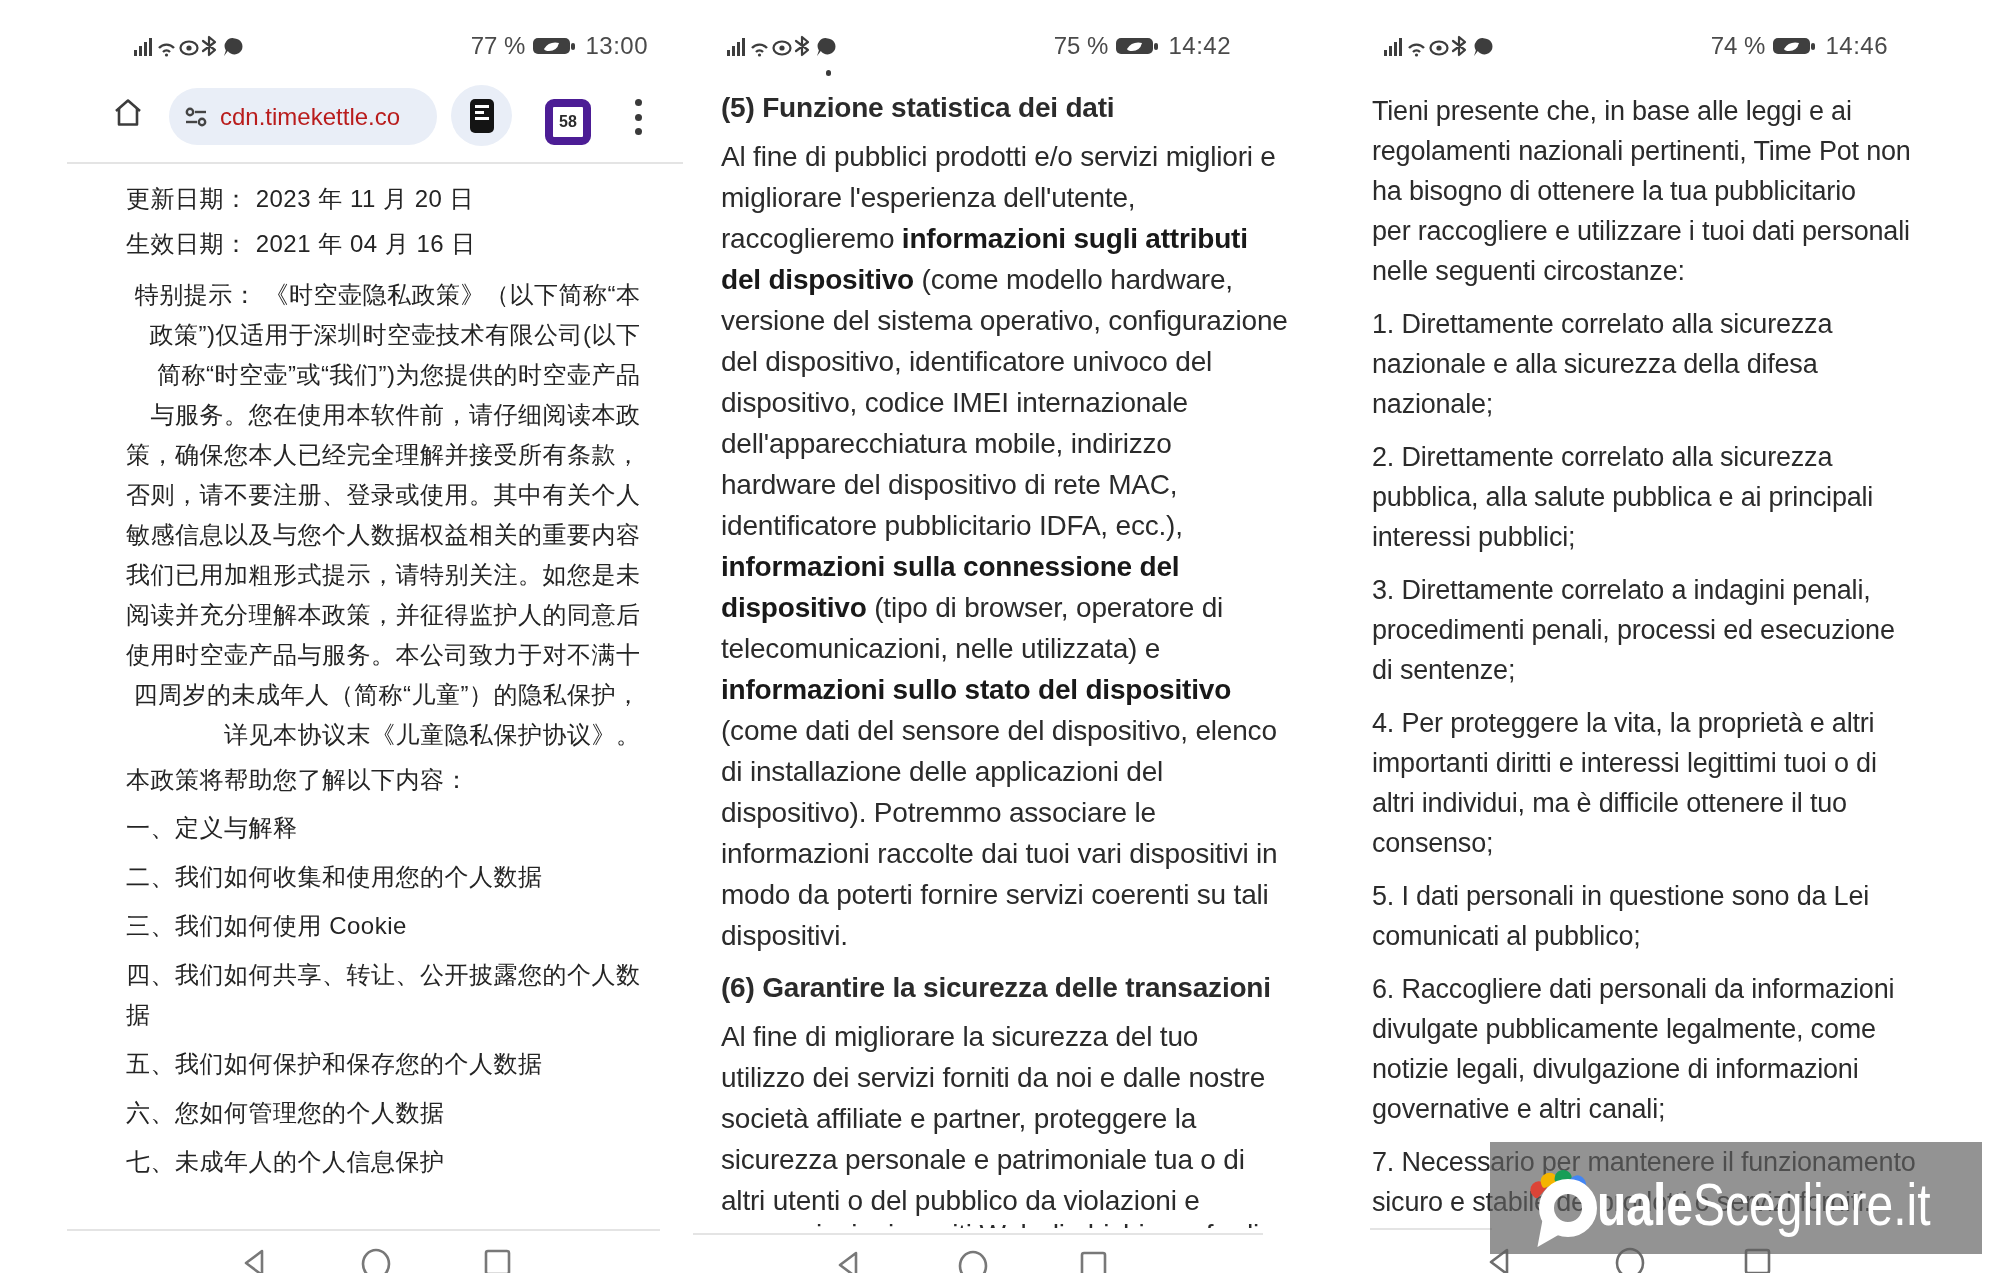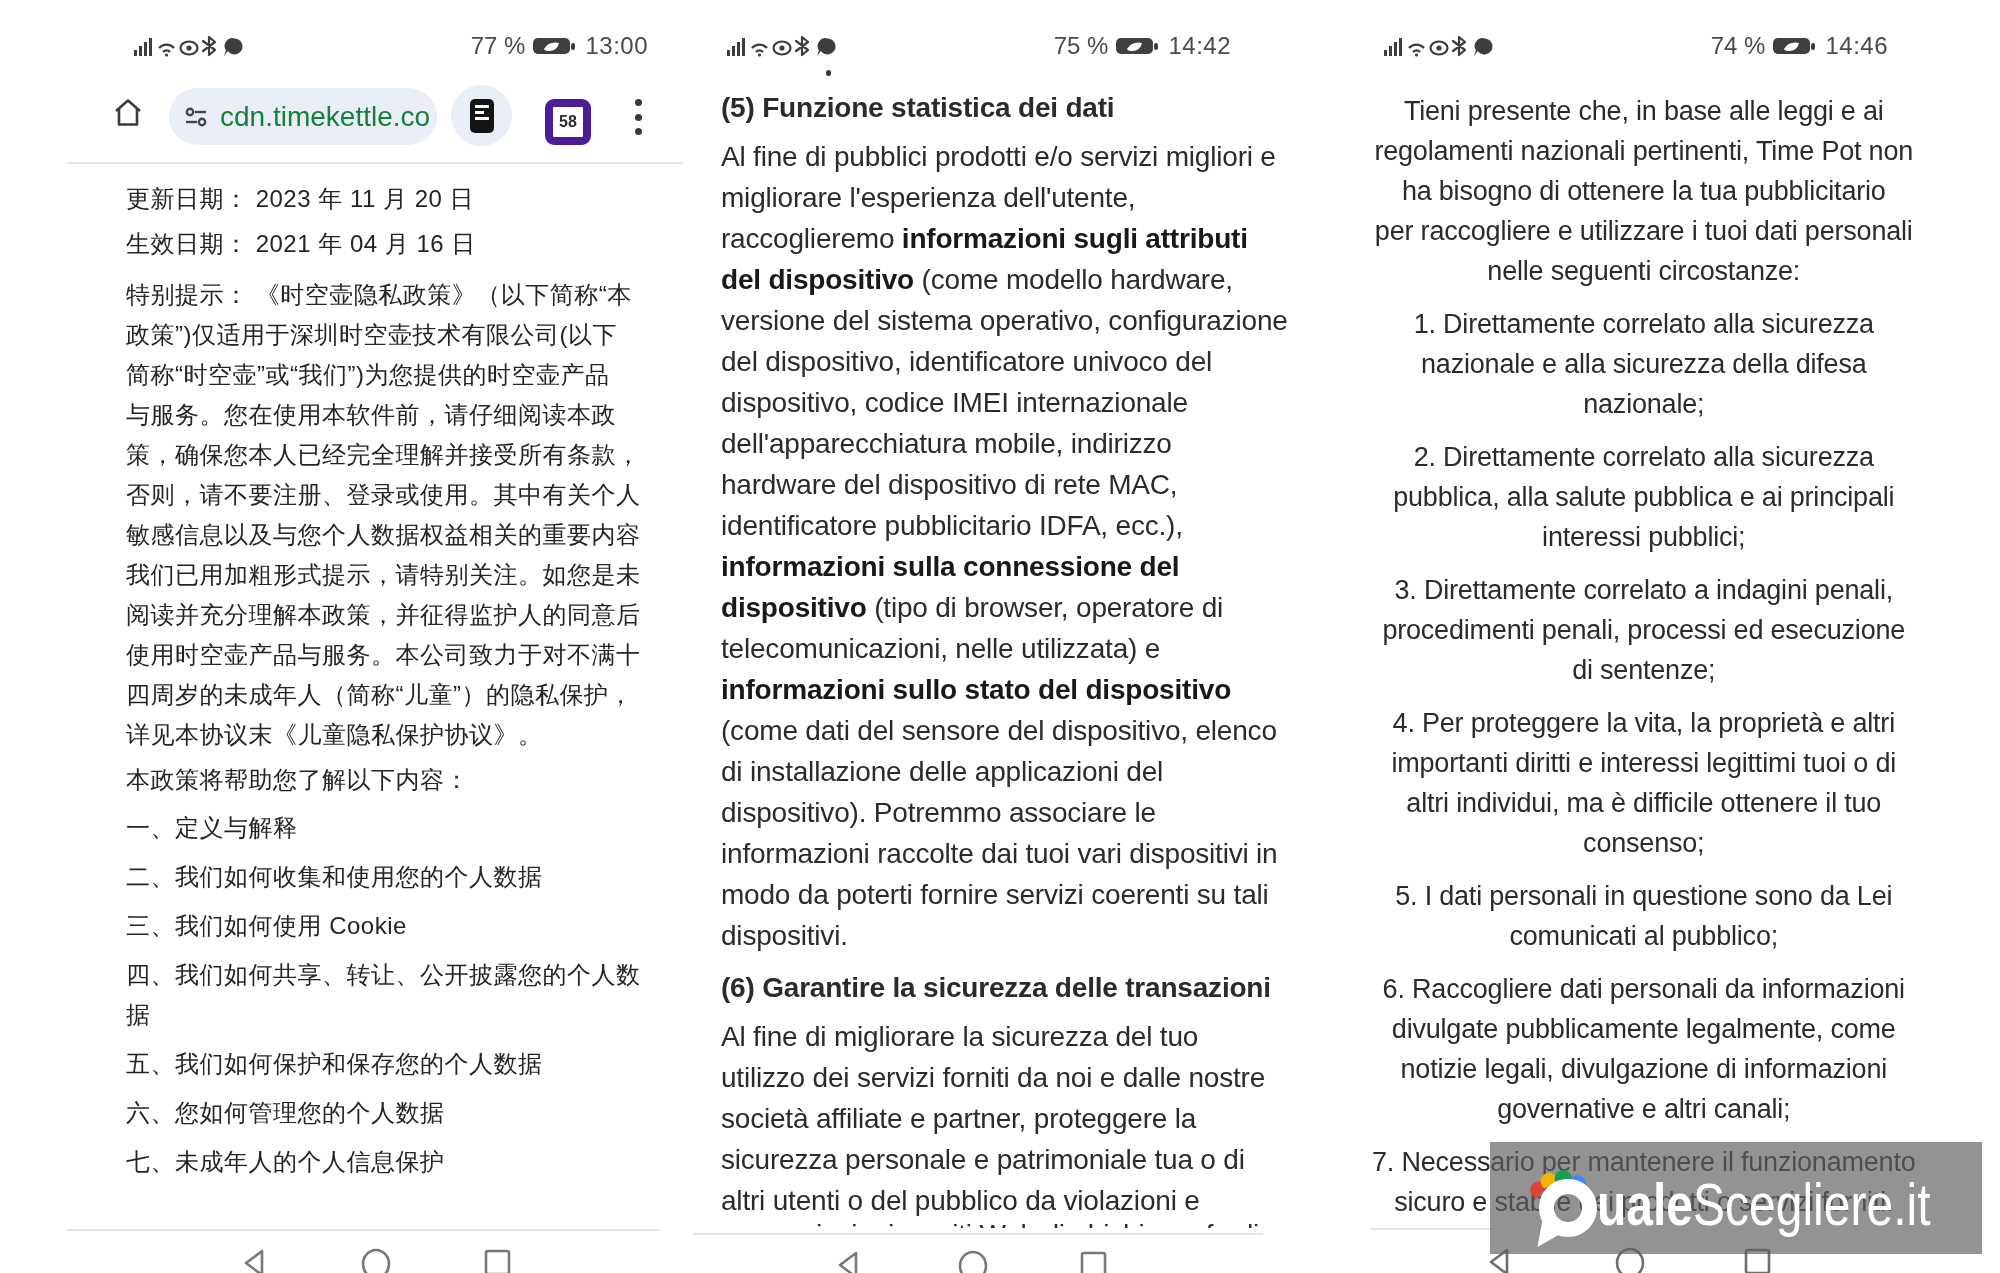--- a/index.html
+++ b/index.html
@@ -18,21 +18,21 @@
   #p3 .status{padding-left:51px;padding-right:112px;}
   .status-right{display:flex;align-items:center;gap:7px;}
   .pct,.clock{font-size:24px;color:#4a4a4a;}
   .clock{letter-spacing:.5px;}
 
   
   .toolbar{position:absolute;top:58px;left:0;width:683px;height:70px;}
   .home-btn{position:absolute;left:110px;top:14px;width:36px;height:36px;}
   .url-pill{position:absolute;left:169px;top:7px;width:268px;height:57px;border-radius:29px;
             background:#e9eef7;display:flex;align-items:center;padding-left:14px;box-sizing:border-box;}
-  .url-text{font-size:28px;color:#15803d;margin-left:11px;white-space:nowrap;}
+  .url-text{font-size:24px;color:#b91c1c;margin-left:11px;white-space:nowrap;}
   .reader-btn{position:absolute;left:451px;top:4px;width:61px;height:61px;border-radius:50%;
               background:#e9eef7;display:flex;align-items:center;justify-content:center;}
   .tab-btn{position:absolute;left:545px;top:18px;width:30px;height:30px;border:8px solid #4c1d95;
            border-radius:9px;display:flex;align-items:center;justify-content:center;
            font-size:16px;font-weight:700;color:#2b2b2b;}
   .menu-btn{position:absolute;left:629px;top:16px;width:18px;height:40px;display:flex;
             flex-direction:column;align-items:center;justify-content:space-between;padding:2px 0;box-sizing:border-box;}
   .menu-btn i{width:7px;height:7px;border-radius:50%;background:#3a3a3a;}
 
   .hr{position:absolute;height:2px;background:#e4e4e4;}
@@ -42,27 +42,27 @@
   #hr-b3{left:37px;top:1205px;width:122px;}
 
   
   .content{position:absolute;}
   #p1 .content{left:126px;top:156px;}
   #p2 .content{left:38px;top:64px;}
   #p3 .content{left:39px;top:68px;}
   .ln{white-space:nowrap;}
   #p1 .ln{font-size:24px;line-height:40px;color:#242424;letter-spacing:.5px;}
   #p2 .ln{font-size:28px;line-height:41px;color:#2b2b2b;letter-spacing:-.2px;}
-  #p3 .ln{font-size:27px;line-height:40px;color:#2b2b2b;letter-spacing:-.2px;text-align:center;}
+  #p3 .ln{font-size:27px;line-height:40px;color:#2b2b2b;letter-spacing:-.2px;}
   .b{font-weight:700;color:#191919;}
   .blk.h .ln{font-weight:700;color:#161616;}
   
   #p1 .blk.date{margin-bottom:5px;}
   #p1 .blk.date2{margin-bottom:11px;}
-  #p1 .blk.para{margin-bottom:5px;}
+  #p1 .blk.para{margin-bottom:5px;text-align:right;}
   #p1 .blk.intro{margin-bottom:8px;}
   #p1 .blk.item{margin-bottom:9px;}
   #p2 .blk.h{margin-bottom:8px;}
   #p2 .blk.para{margin-bottom:11px;}
   #p2 .blk.last{margin-bottom:0;}
   #p3 .blk{margin-bottom:13px;}
   
   .clip{position:absolute;left:38px;top:1191px;width:580px;height:14px;overflow:hidden;}
   .clip .ln{line-height:20px;font-size:28px;color:#2b2b2b;}
 

